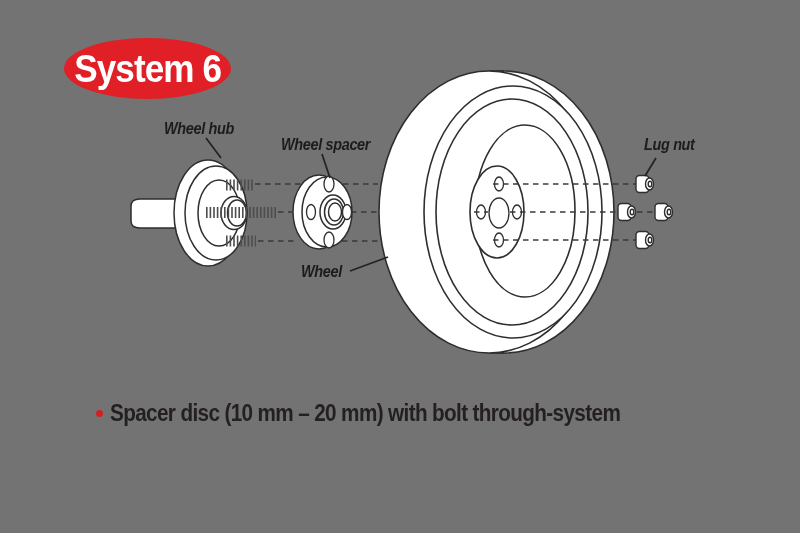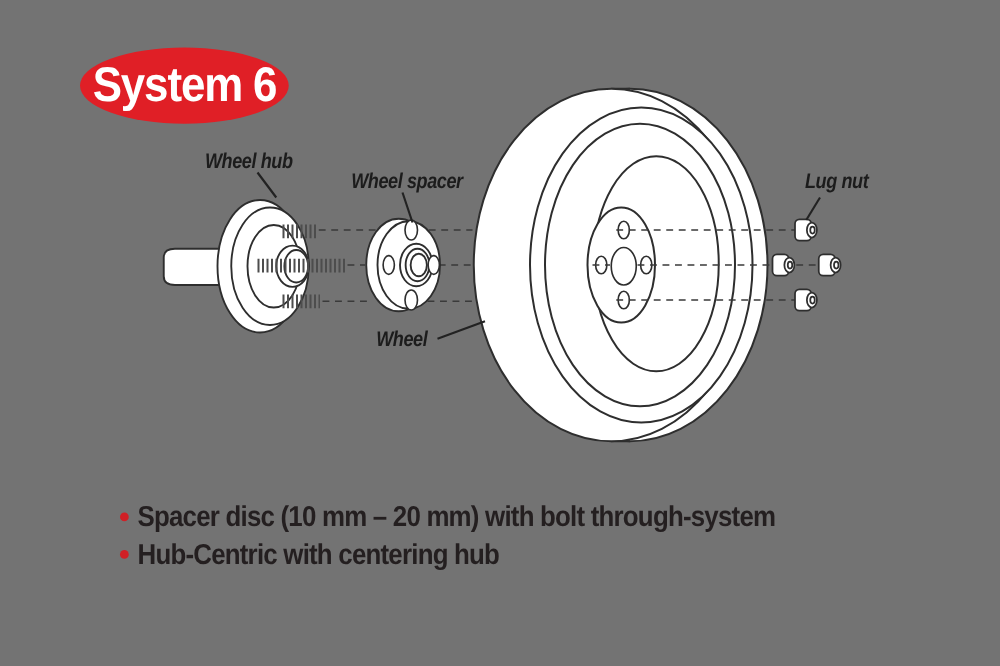--- a/index.html
+++ b/index.html
@@ -161,21 +161,15 @@
   <div class="part-label lbl-wheel">Wheel</div>
   <div class="part-label lbl-lug-nut">Lug nut</div>
 
   <div class="bullets">
     <div class="bullet-item">
       <span class="bullet-dot"></span>
       <div class="btext">
         <span class="bline">Spacer disc (10 mm – 20 mm) with bolt through-system</span>
       </div>
     </div>
-    <div class="bullet-item">
-      <span class="bullet-dot"></span>
-      <div class="btext">
-        <span class="bline">Hub-Centric with centering hub</span>
-      </div>
-    </div>
   </div>
 
 </div>
 
 </body></html>

